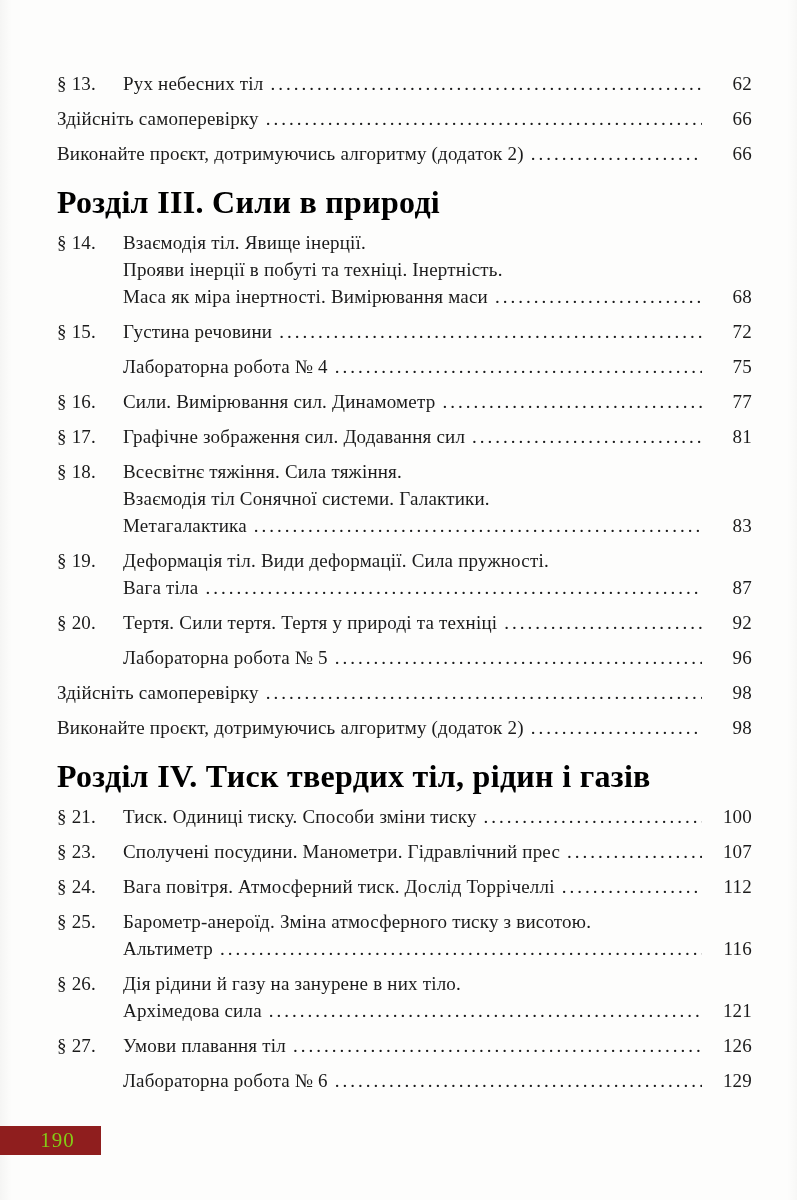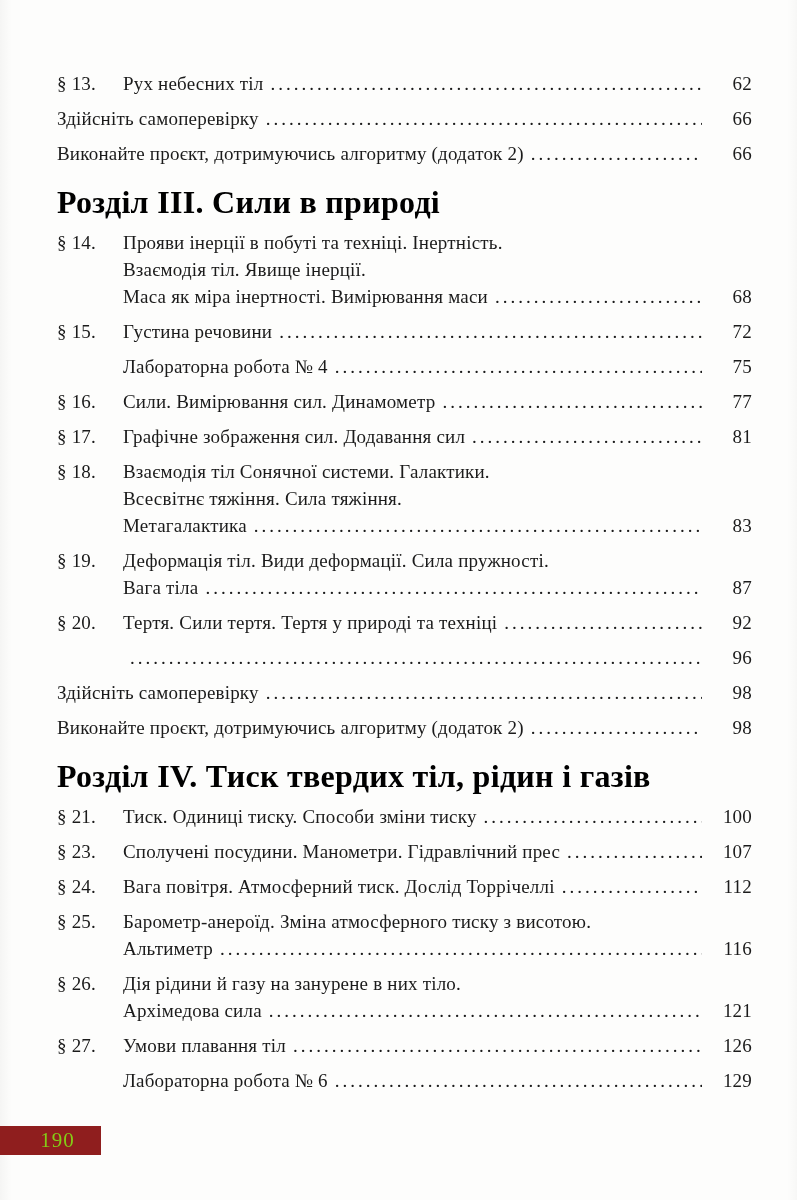--- a/index.html
+++ b/index.html
@@ -90,22 +90,22 @@
             <span class="t">Виконайте проєкт, дотримуючись алгоритму (додаток 2)</span>
             <span class="leader"></span>
             <span class="pg">66</span>
           </div>
         </div>
       </div>
       <h2 class="section-heading">Розділ III. Сили в природі</h2>
       <div class="entry para">
         <span class="num">§ 14.</span>
         <div class="body">
+          <div class="line"><span class="t">Взаємодія тіл. Явище інерції.</span></div>
           <div class="line"><span class="t">Прояви інерції в побуті та техніці. Інертність.</span></div>
-          <div class="line"><span class="t">Взаємодія тіл. Явище інерції.</span></div>
           <div class="line last">
             <span class="t">Маса як міра інертності. Вимірювання маси</span>
             <span class="leader"></span>
             <span class="pg">68</span>
           </div>
         </div>
       </div>
       <div class="entry para">
         <span class="num">§ 15.</span>
         <div class="body">
@@ -141,22 +141,22 @@
           <div class="line last">
             <span class="t">Графічне зображення сил. Додавання сил</span>
             <span class="leader"></span>
             <span class="pg">81</span>
           </div>
         </div>
       </div>
       <div class="entry para">
         <span class="num">§ 18.</span>
         <div class="body">
+          <div class="line"><span class="t">Всесвітнє тяжіння. Сила тяжіння.</span></div>
           <div class="line"><span class="t">Взаємодія тіл Сонячної системи. Галактики.</span></div>
-          <div class="line"><span class="t">Всесвітнє тяжіння. Сила тяжіння.</span></div>
           <div class="line last">
             <span class="t">Метагалактика</span>
             <span class="leader"></span>
             <span class="pg">83</span>
           </div>
         </div>
       </div>
       <div class="entry para">
         <span class="num">§ 19.</span>
         <div class="body">
@@ -174,20 +174,21 @@
           <div class="line last">
             <span class="t">Тертя. Сили тертя. Тертя у природі та техніці</span>
             <span class="leader"></span>
             <span class="pg">92</span>
           </div>
         </div>
       </div>
       <div class="entry lab">
         <div class="body">
           <div class="line last">
+            <span class="t">Лабораторна робота № 5</span>
             <span class="leader"></span>
             <span class="pg">96</span>
           </div>
         </div>
       </div>
       <div class="entry flush">
         <div class="body">
           <div class="line last">
             <span class="t">Здійсніть самоперевірку</span>
             <span class="leader"></span>

